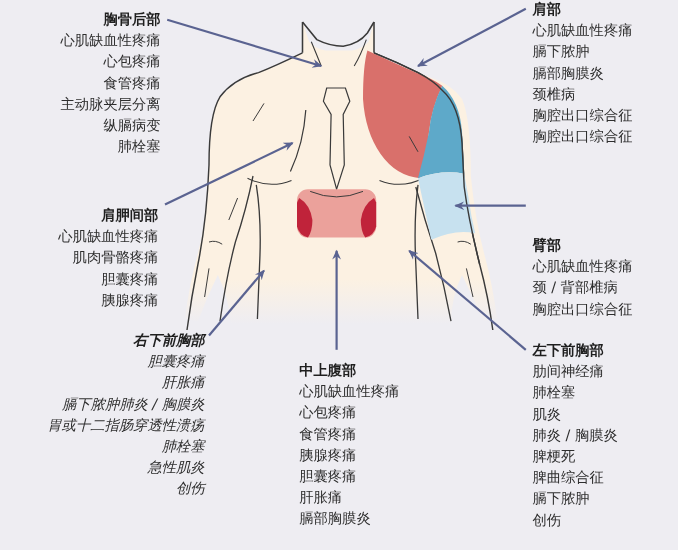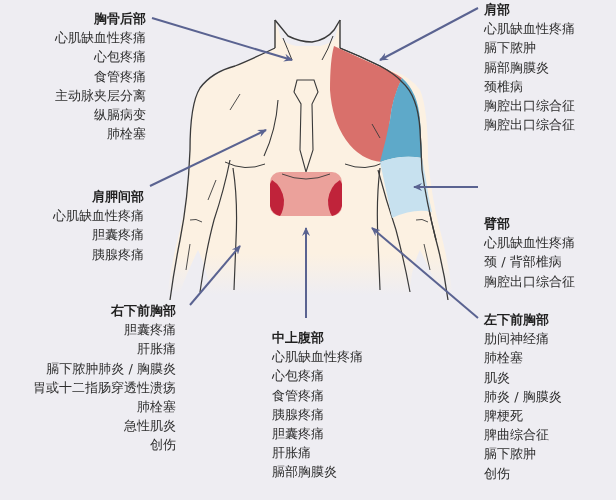--- a/index.html
+++ b/index.html
@@ -114,32 +114,33 @@
     <div class="item">膈下脓肿</div>
     <div class="item">膈部胸膜炎</div>
     <div class="item">颈椎病</div>
     <div class="item">胸腔出口综合征</div>
     <div class="item">胸腔出口综合征</div>
   </div>
 
   <div class="group right-align" style="left:20px; top:175px; width:124px;margin-top:12px;">
     <div class="title">肩胛间部</div>
     <div class="item">心肌缺血性疼痛</div>
+    <div class="item">肌肉骨骼疼痛</div>
     <div class="item">胆囊疼痛</div>
     <div class="item">胰腺疼痛</div>
   </div>
 
   <div class="group left-align" style="left:484px; top:178px; width:132px;margin-top:36px;">
     <div class="title">臂部</div>
     <div class="item">心肌缺血性疼痛</div>
     <div class="item">颈 / 背部椎病</div>
     <div class="item">胸腔出口综合征</div>
   </div>
 
-  <div class="group right-align" style="left:4px; top:301px; width:172px;">
+  <div class="group right-align" style="left:14px; top:301px; width:172px;font-style:italic;">
     <div class="title">右下前胸部</div>
     <div class="item">胆囊疼痛</div>
     <div class="item">肝胀痛</div>
     <div class="item">膈下脓肿肺炎 / 胸膜炎</div>
     <div class="item">胃或十二指肠穿透性溃疡</div>
     <div class="item">肺栓塞</div>
     <div class="item">急性肌炎</div>
     <div class="item">创伤</div>
   </div>
 

